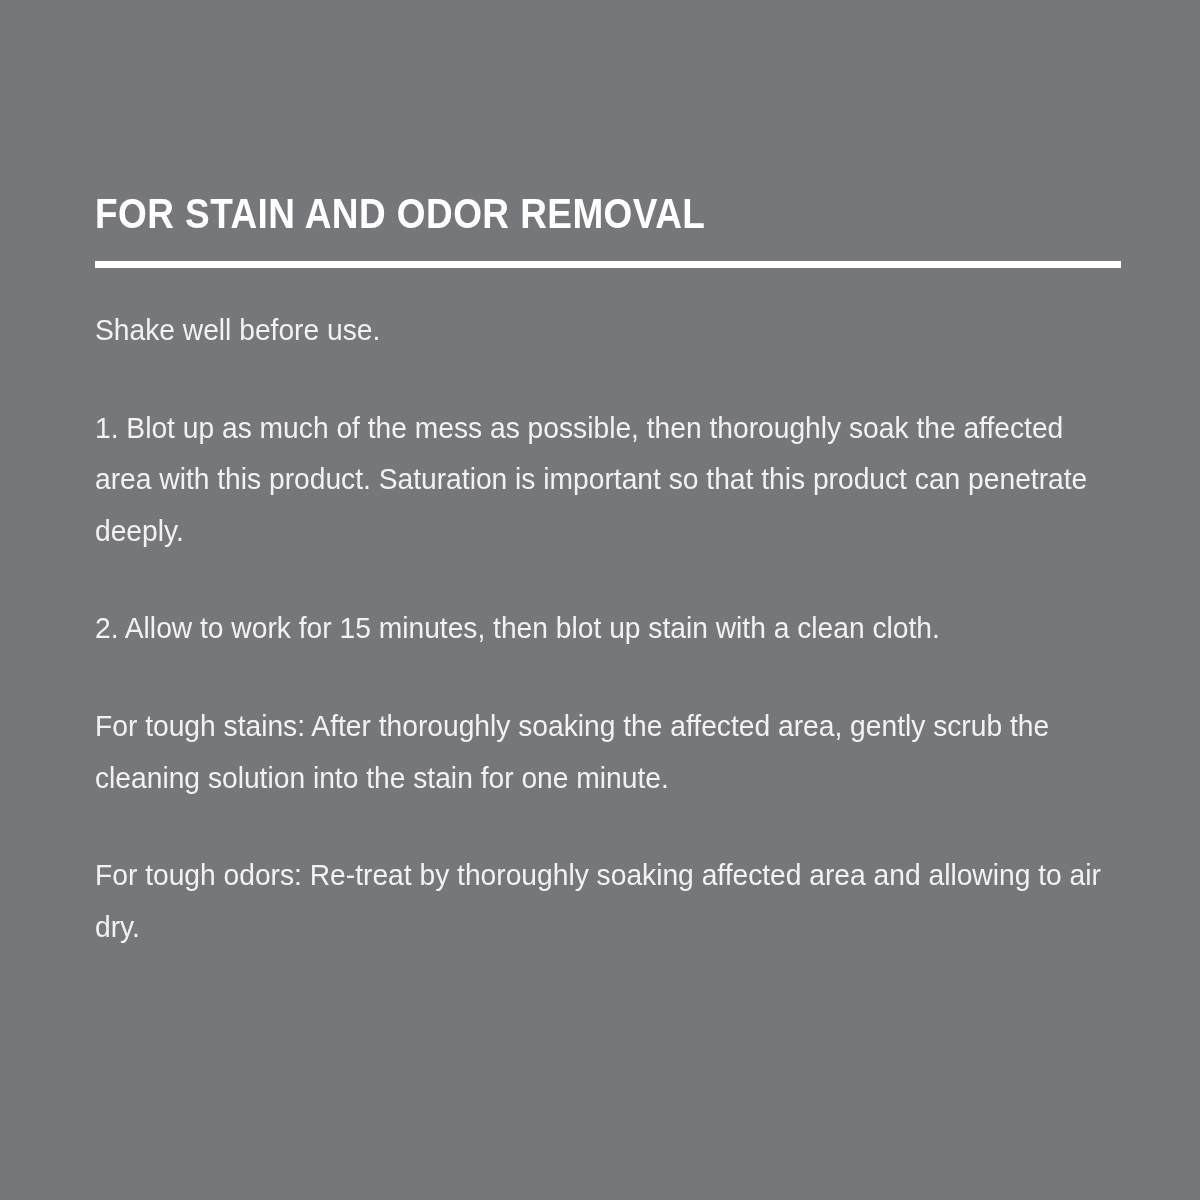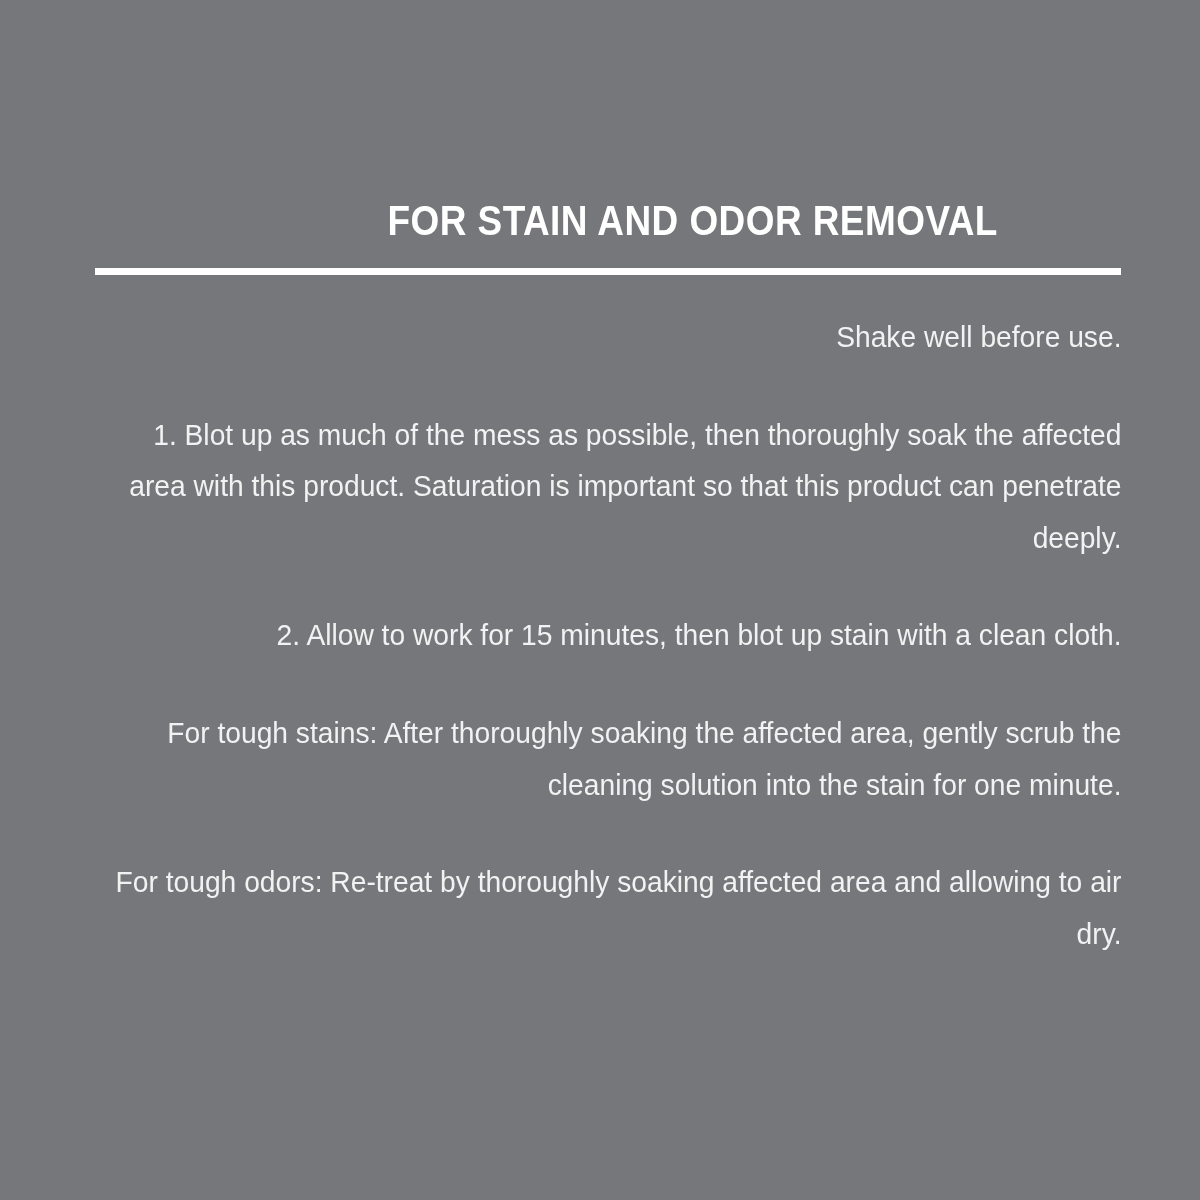--- a/index.html
+++ b/index.html
@@ -9,23 +9,22 @@
   body {
     width: 1200px;
     height: 1200px;
     background: #76777a;
     font-family: "Liberation Sans", sans-serif;
     overflow: hidden;
   }
   .panel {
     position: absolute;
     left: 95px;
-    top: 199px;
+    top: 192px;
     width: 1026px;
-    text-align: right;
   }
   .title {
     color: #ffffff;
     font-family: "Liberation Sans", sans-serif;
     font-weight: bold;
     font-size: 42px;
     letter-spacing: 0.5px;
     line-height: 1.05;
     margin: 0 0 0 0;
     transform: scaleX(0.88);

